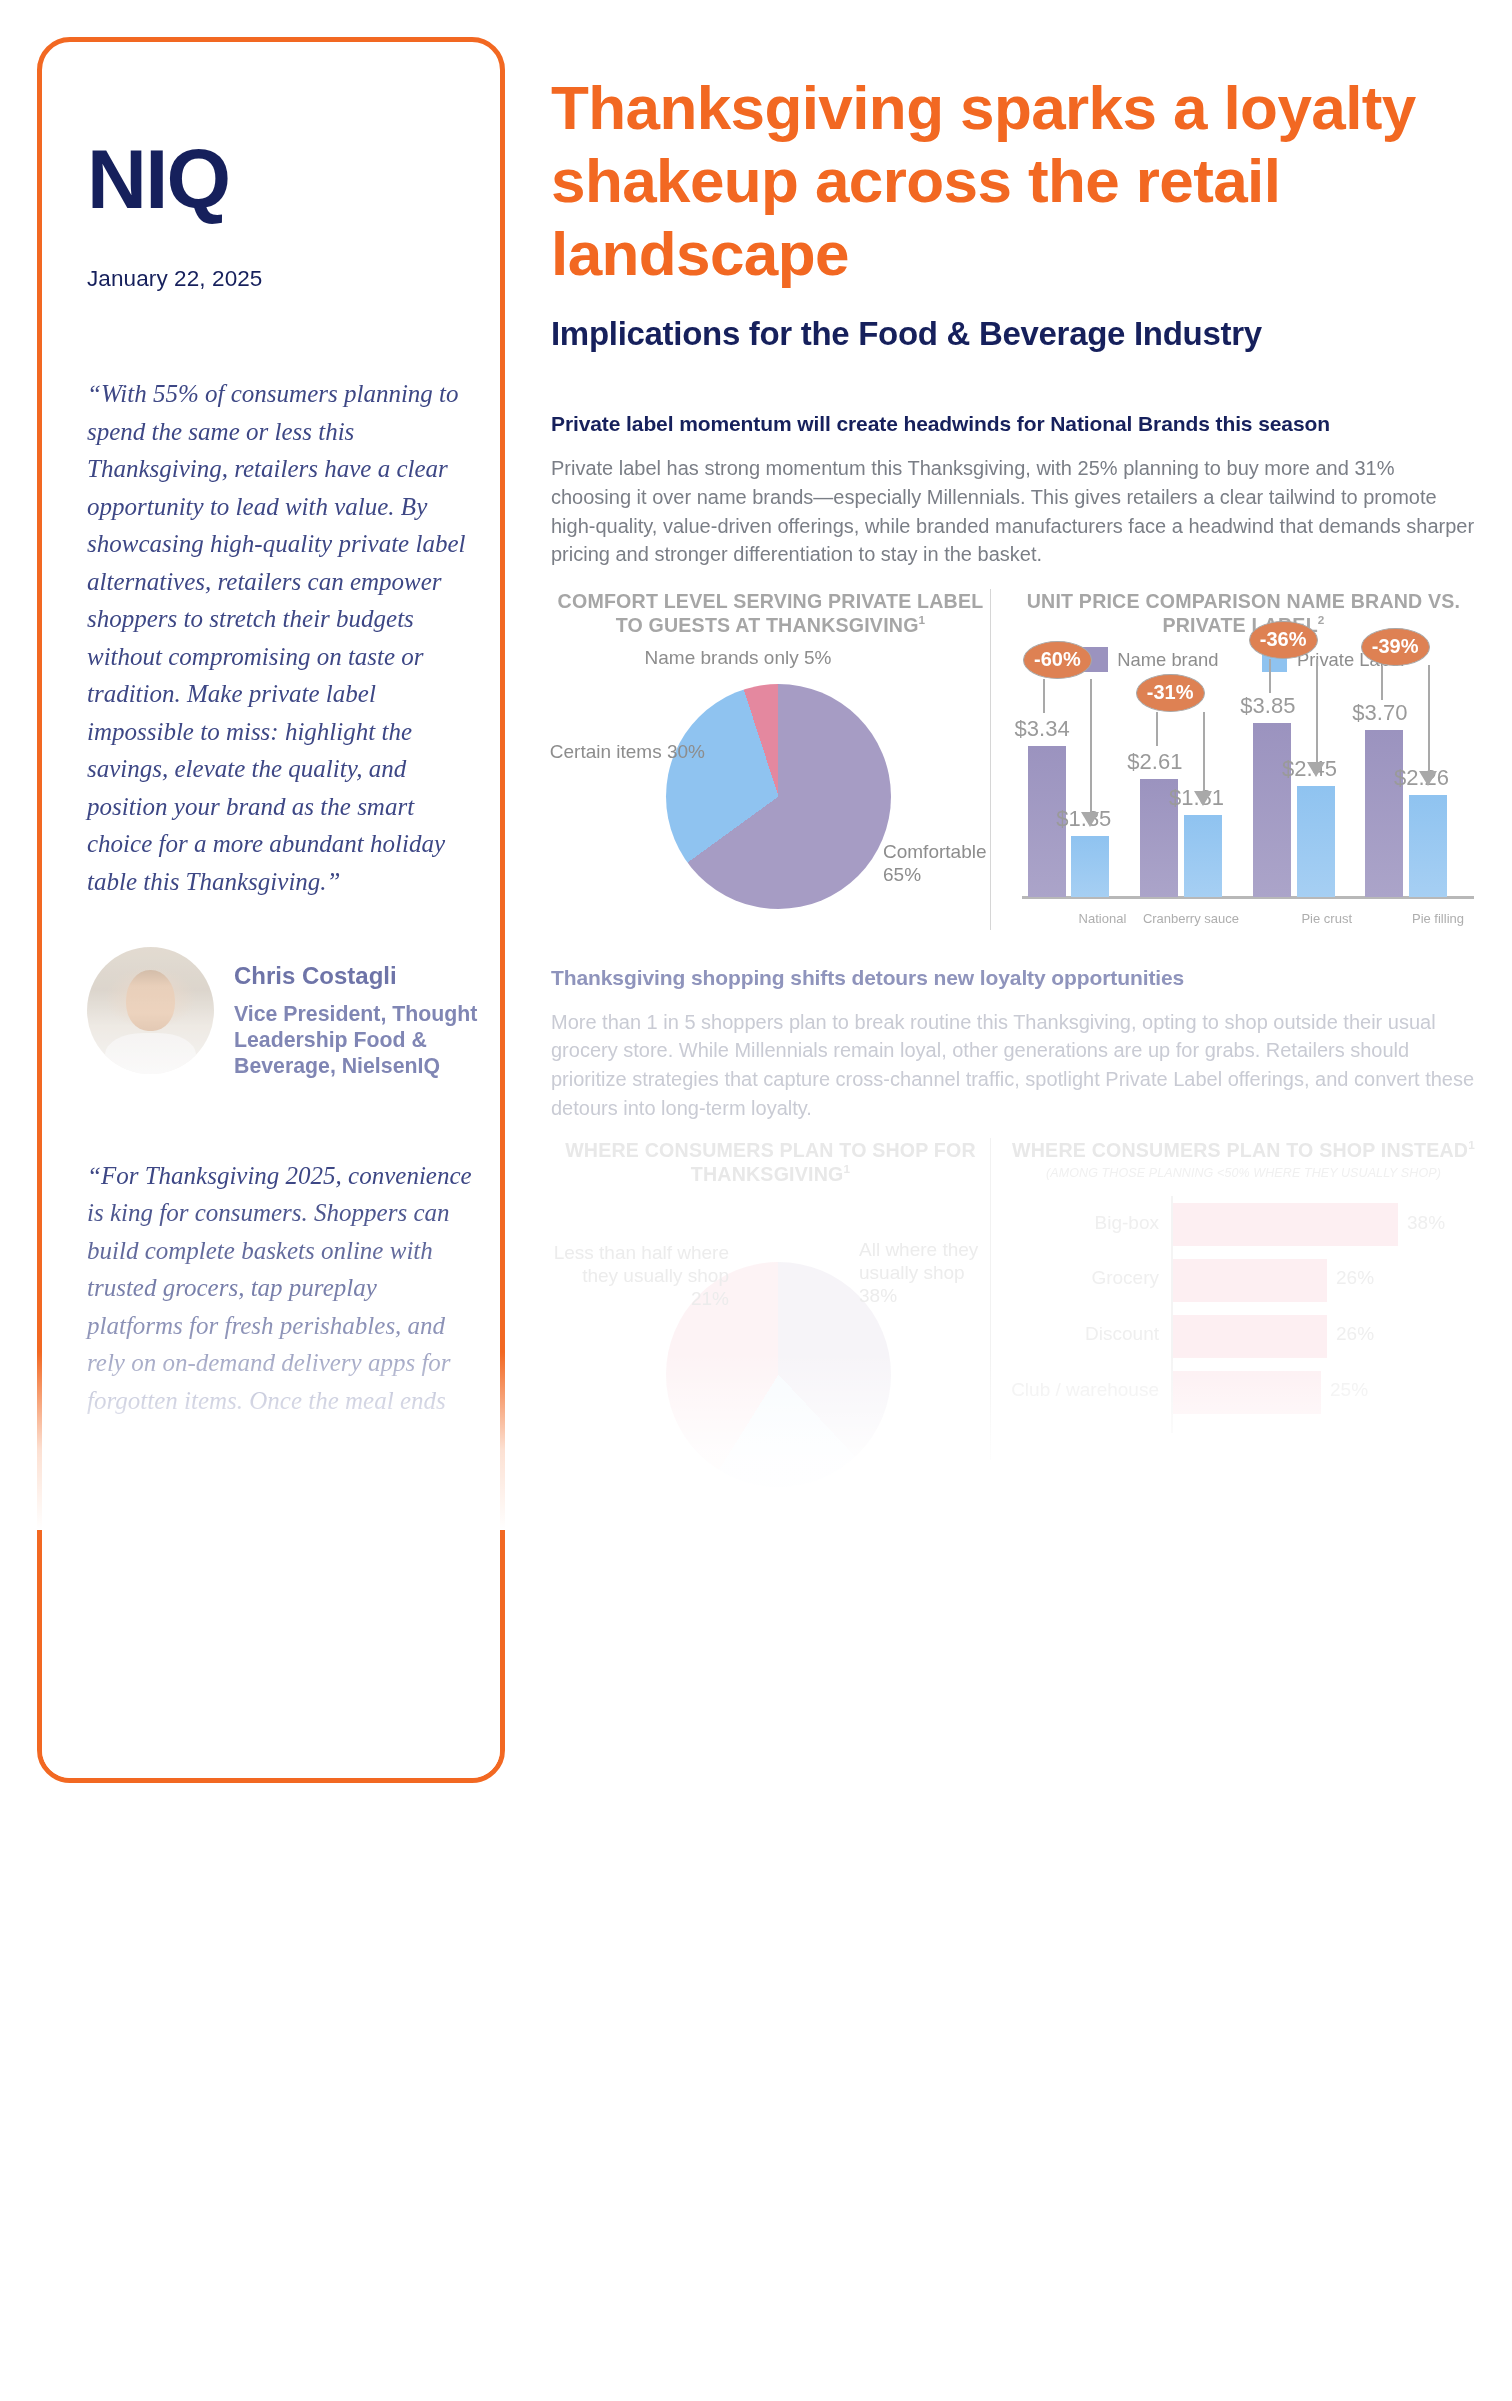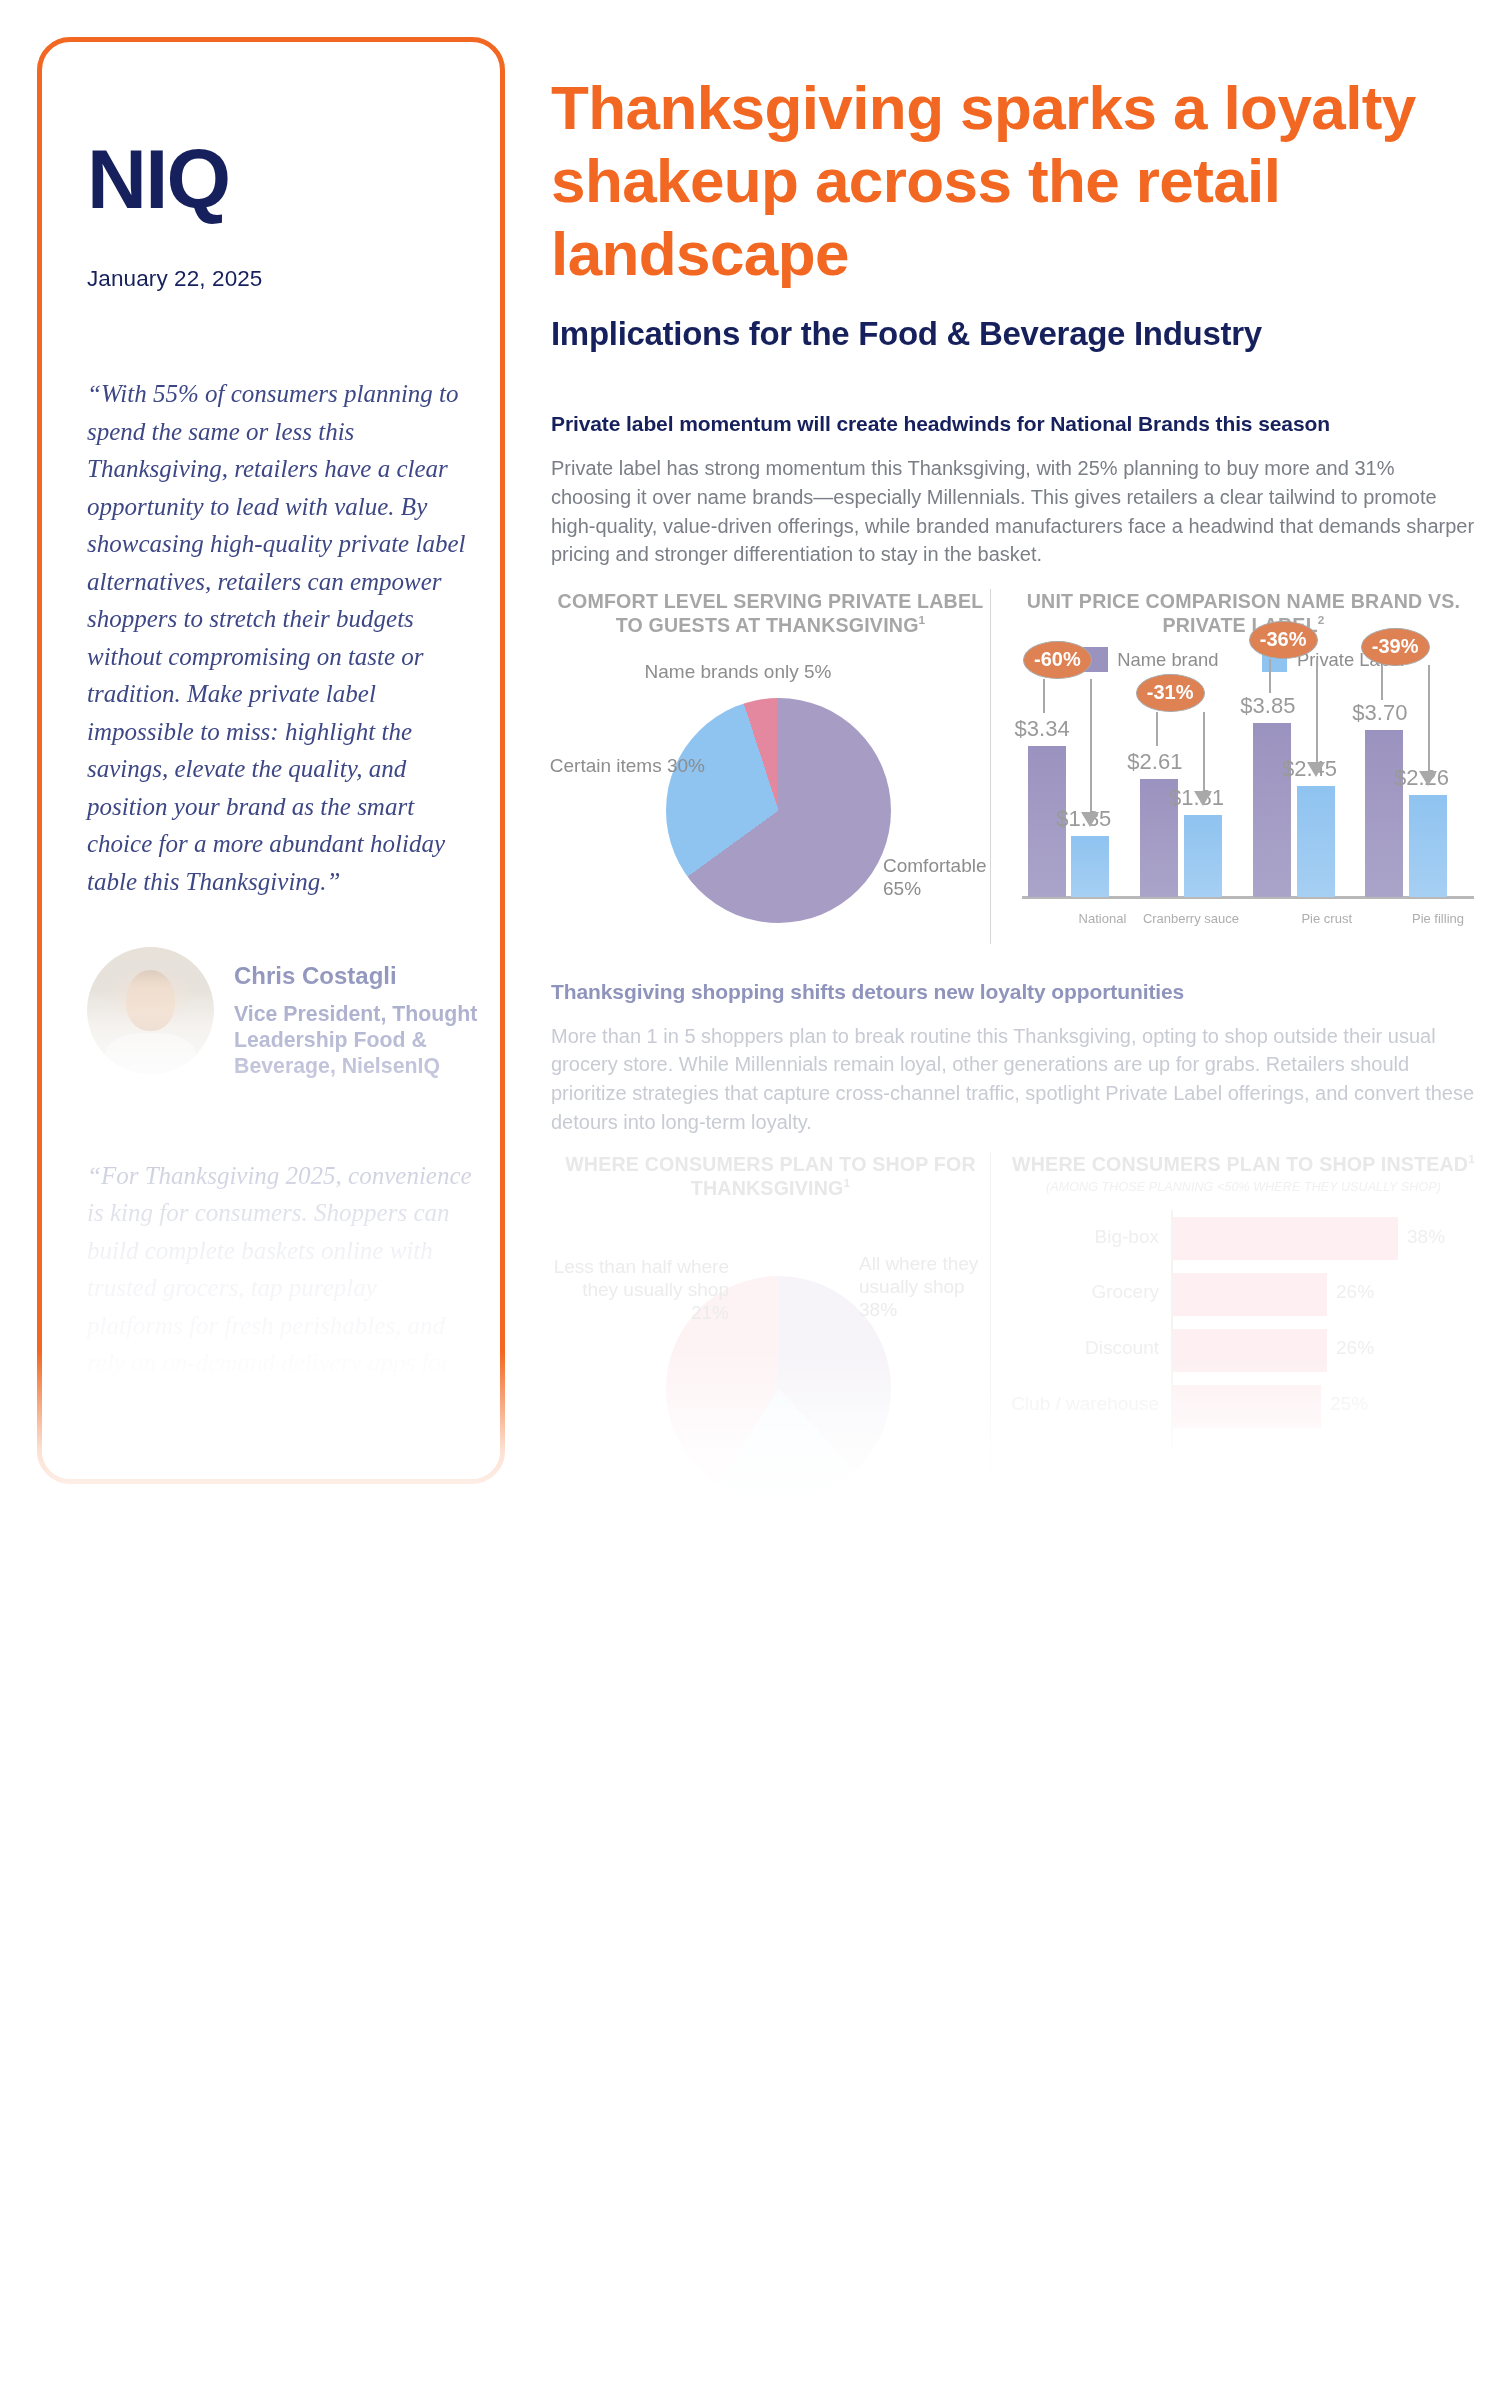--- a/index.html
+++ b/index.html
@@ -3,21 +3,21 @@
 <meta charset="utf-8">
 <title>NIQ Thanksgiving Infographic</title>
 <style>
   * { box-sizing: border-box; margin: 0; padding: 0; }
   html, body { width: 1512px; height: 2401px; background: #ffffff; }
   body { font-family: "Liberation Sans", sans-serif; position: relative; overflow: hidden; }
 
   
   #sidebar-card {
     position: absolute; left: 37px; top: 37px;
-    width: 468px; height: 1447px;
+    width: 468px; height: 1746px;
     border: 5.3px solid #F26822;
     border-radius: 33px;
     background: #ffffff;
     overflow: hidden;
   }
   
   #sidebar-fade {
     position: absolute; left: 0; right: 0; bottom: 0; height: 593px;
     background: linear-gradient(to bottom, rgba(255,255,255,0) 0%, rgba(255,255,255,0.55) 32%, rgba(255,255,255,0.93) 62%, #fff 86%);
     pointer-events: none; z-index: 5;
@@ -101,21 +101,21 @@
     text-align: center; font-size: 19.6px; font-weight: bold; color: #A6A6A6;
     line-height: 1.25; letter-spacing: 0.2px;
   }
   .chart-subtitle {
     text-align: center; font-size: 12.5px; font-style: italic; color: #BDBDBD;
     margin-top: 3.6px; letter-spacing: 0.1px;
   }
   sup { font-size: 0.6em; vertical-align: super; }
 
   
-  #pie-wrap { position: relative; height: 279px; margin-top: 27px; }
+  #pie-wrap { position: relative; height: 279px; margin-top: 13px; }
   #pie {
     position: absolute; left: 115px; top: 33px; width: 225px; height: 225px;
     border-radius: 50%;
     background: conic-gradient(
       #A69CC4 0deg 234deg,
       #8FC3F0 234deg 342deg,
       #E4889F 342deg 360deg);
   }
   .pie-lbl { position: absolute; font-size: 19px; color: #8D8D8D; line-height: 1.22; }
   #pie-lbl-name  { left: 89px; top: -4.7px; width: 196px; text-align: center; }

